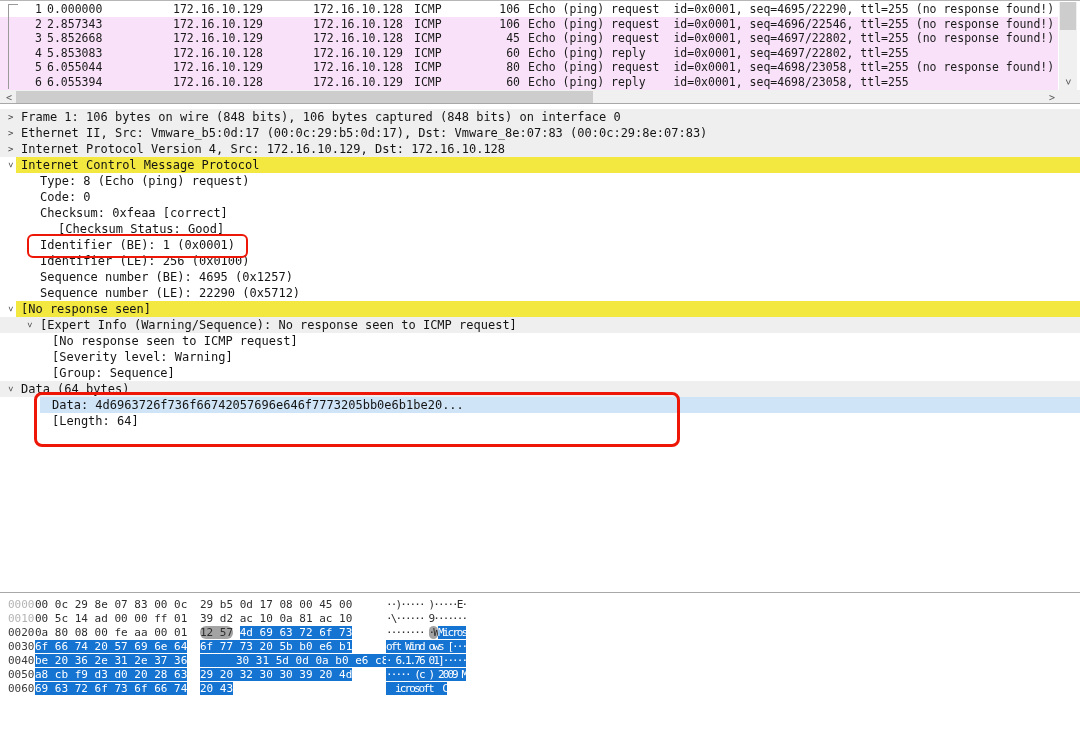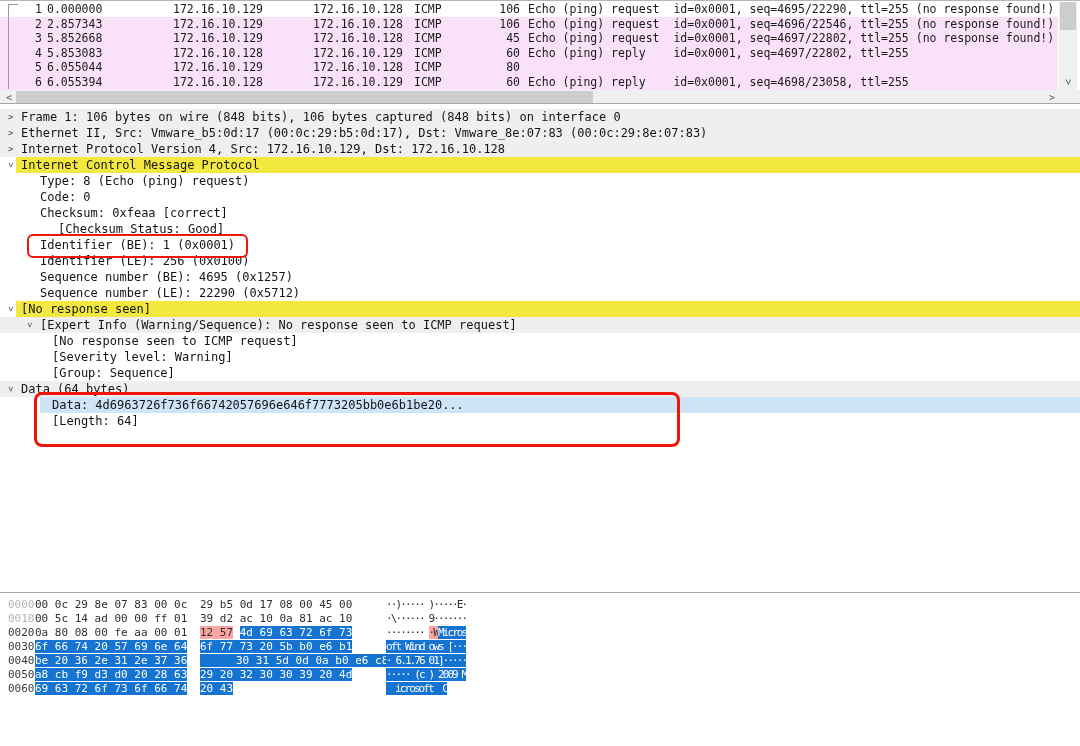--- a/index.html
+++ b/index.html
@@ -47,34 +47,34 @@
   #hexpane{position:absolute;left:0;top:592px;width:1080px;height:154px;border-top:1px solid #a8a8a8;box-sizing:border-box;background:#fff;}
   .hrow{position:absolute;left:0;width:100%;height:14px;line-height:14px;font-size:11px;white-space:pre;}
   .hrow span{position:absolute;top:0;white-space:pre;}
   .h-off{left:8px;color:#3a3a3a;}
   .h-off.dim{color:#b4b4b4;}
   .h-g1{left:35px;}
   .h-g2{left:200px;text-align:center;}
   .h-asc{left:386px;letter-spacing:-1.9px;}
   .seg-n{color:#2e2e2e;}
   .seg-s{background:#1573d2;color:#ffffff;}
-  .seg-g{background:#fca5a5;color:#2e2e2e;}
+  .seg-g{background:#a3a3a3;color:#2e2e2e;border-radius:6px;}
 </style>
 </head>
 <body>
 
 <div id="screen">
 
   <div id="packet-list">
     <div id="plist-rows">
         <div class="prow" style="top: 1px; background: rgb(255, 255, 255);"><span class="c-no">1</span><span class="c-time">0.000000</span><span class="c-src">172.16.10.129</span><span class="c-dst">172.16.10.128</span><span class="c-proto">ICMP</span><span class="c-len">106</span><span class="c-info">Echo (ping) request  id=0x0001, seq=4695/22290, ttl=255 (no response found!)</span></div>
         <div class="prow" style="top: 15.6px; background: rgb(249, 226, 249);"><span class="c-no">2</span><span class="c-time">2.857343</span><span class="c-src">172.16.10.129</span><span class="c-dst">172.16.10.128</span><span class="c-proto">ICMP</span><span class="c-len">106</span><span class="c-info">Echo (ping) request  id=0x0001, seq=4696/22546, ttl=255 (no response found!)</span></div>
         <div class="prow" style="top: 30.2px; background: rgb(249, 226, 249);"><span class="c-no">3</span><span class="c-time">5.852668</span><span class="c-src">172.16.10.129</span><span class="c-dst">172.16.10.128</span><span class="c-proto">ICMP</span><span class="c-len">45</span><span class="c-info">Echo (ping) request  id=0x0001, seq=4697/22802, ttl=255 (no response found!)</span></div>
         <div class="prow" style="top: 44.8px; background: rgb(249, 226, 249);"><span class="c-no">4</span><span class="c-time">5.853083</span><span class="c-src">172.16.10.128</span><span class="c-dst">172.16.10.129</span><span class="c-proto">ICMP</span><span class="c-len">60</span><span class="c-info">Echo (ping) reply    id=0x0001, seq=4697/22802, ttl=255</span></div>
-        <div class="prow" style="top: 59.4px; background: rgb(249, 226, 249);"><span class="c-no">5</span><span class="c-time">6.055044</span><span class="c-src">172.16.10.129</span><span class="c-dst">172.16.10.128</span><span class="c-proto">ICMP</span><span class="c-len">80</span></div>
+        <div class="prow" style="top: 59.4px; background: rgb(249, 226, 249);"><span class="c-no">5</span><span class="c-time">6.055044</span><span class="c-src">172.16.10.129</span><span class="c-dst">172.16.10.128</span><span class="c-proto">ICMP</span><span class="c-len">80</span><span class="c-info">Echo (ping) request  id=0x0001, seq=4698/23058, ttl=255 (no response found!)</span></div>
         <div class="prow" style="top: 74px; background: rgb(249, 226, 249);"><span class="c-no">6</span><span class="c-time">6.055394</span><span class="c-src">172.16.10.128</span><span class="c-dst">172.16.10.129</span><span class="c-proto">ICMP</span><span class="c-len">60</span><span class="c-info">Echo (ping) reply    id=0x0001, seq=4698/23058, ttl=255</span></div>
       </div>
     <div id="bracket"></div>
     <div id="vscroll">
       <div id="vthumb"></div>
       <div id="vdown"><span class="rot">&gt;</span></div>
     </div>
     <div id="hscroll">
       <div id="hleft"><span>&lt;</span></div>
       <div id="hthumb"></div>

